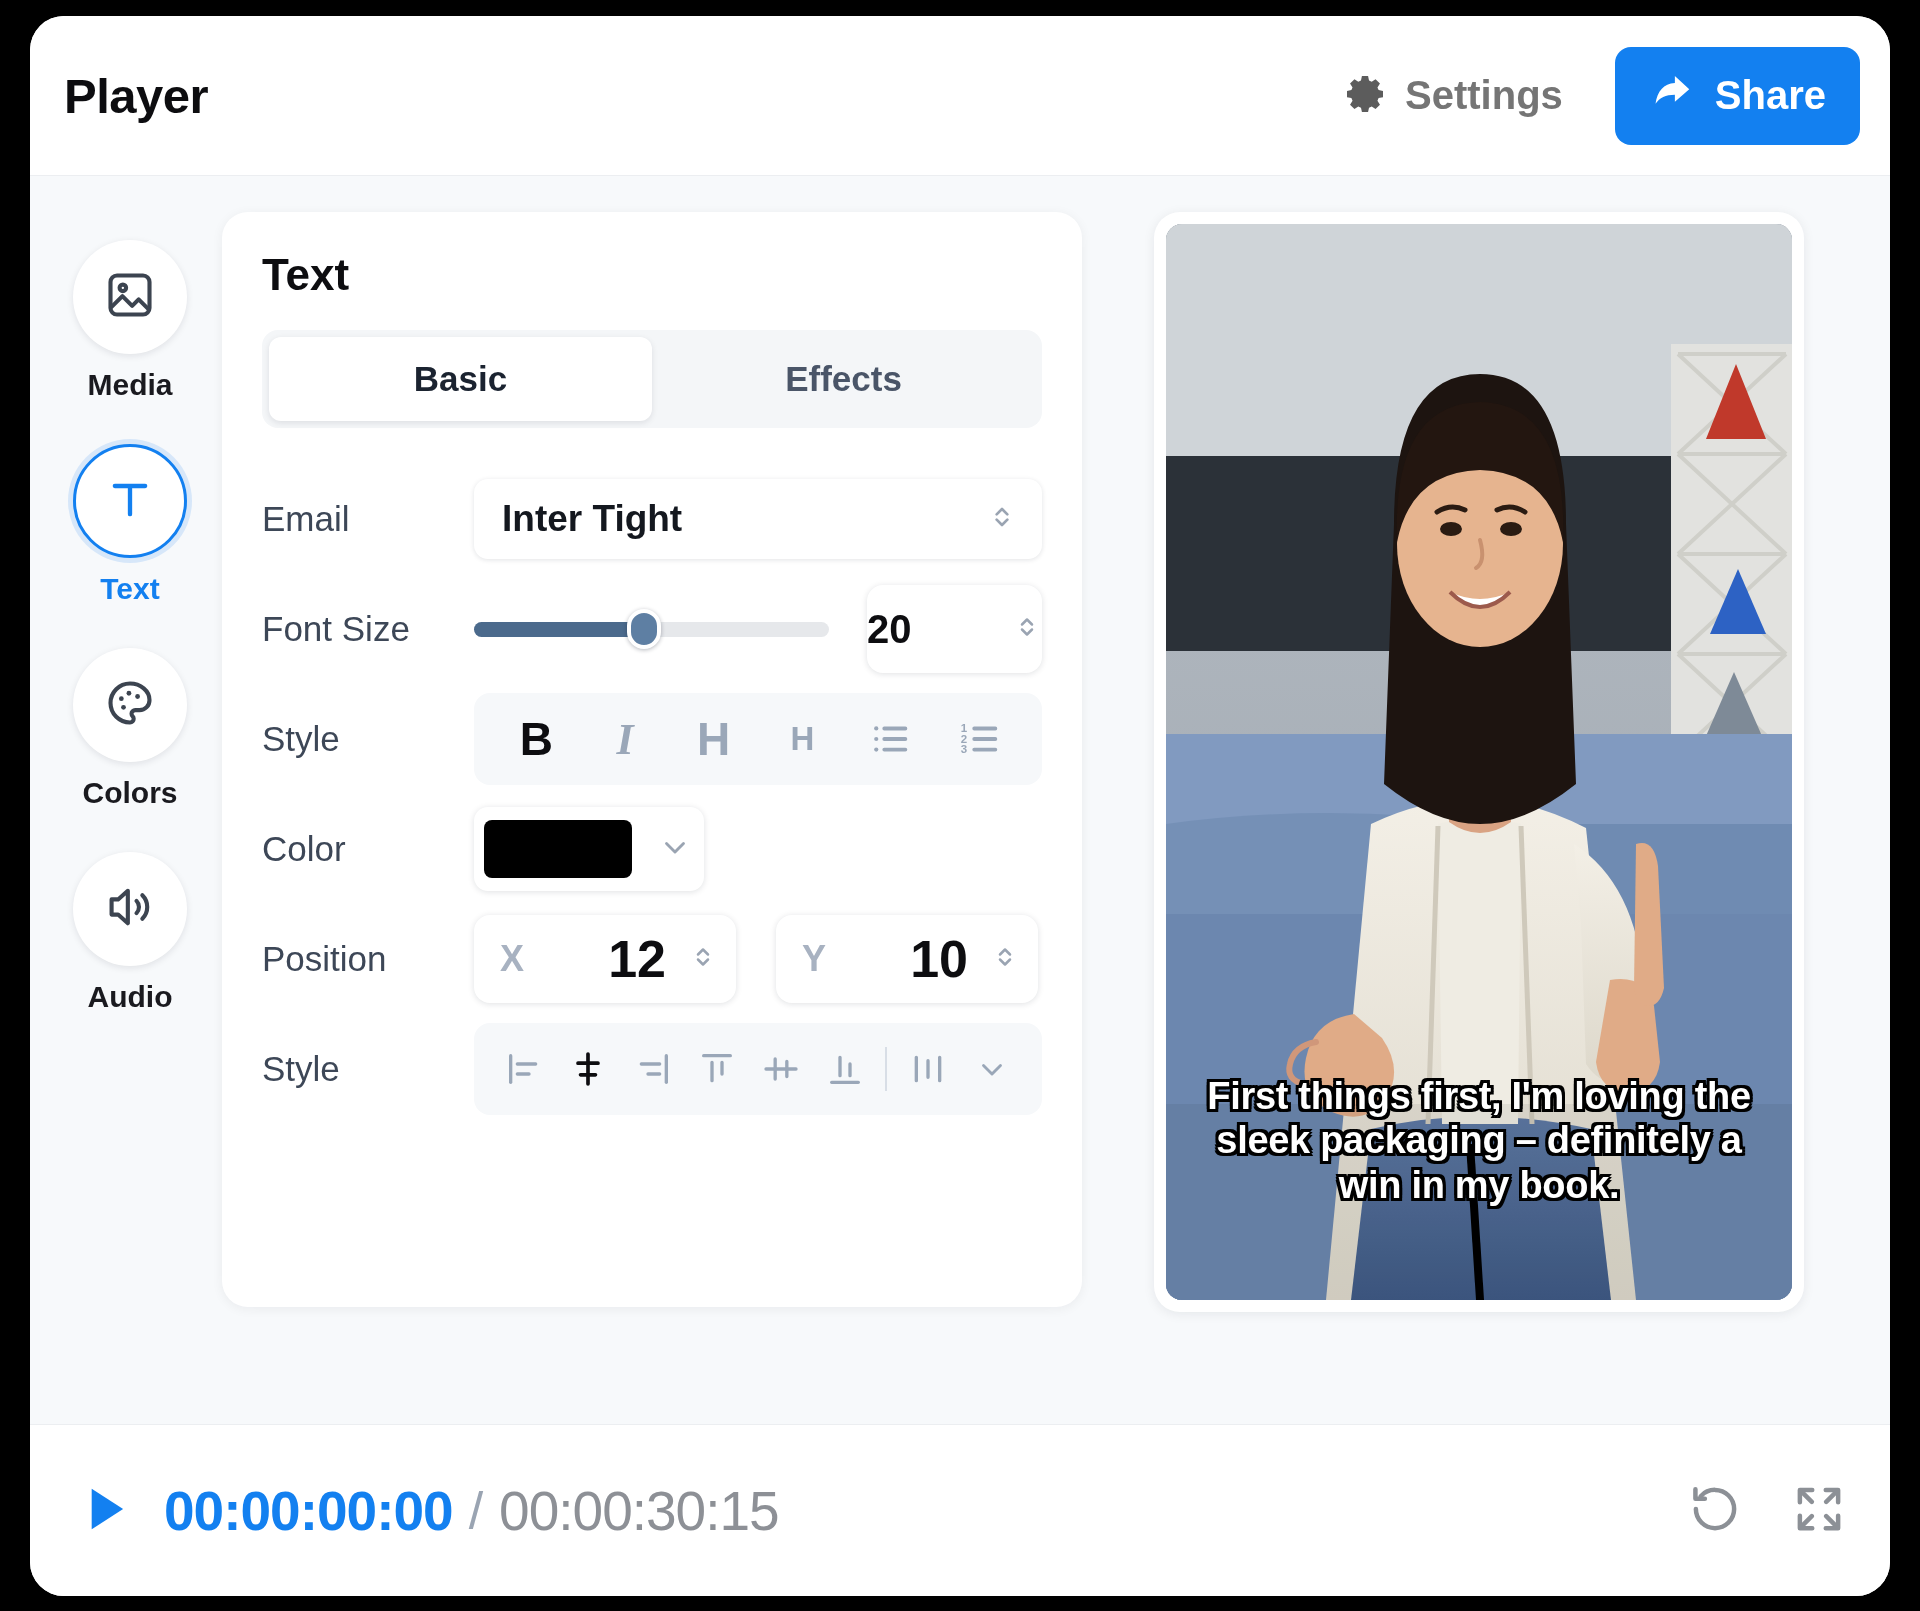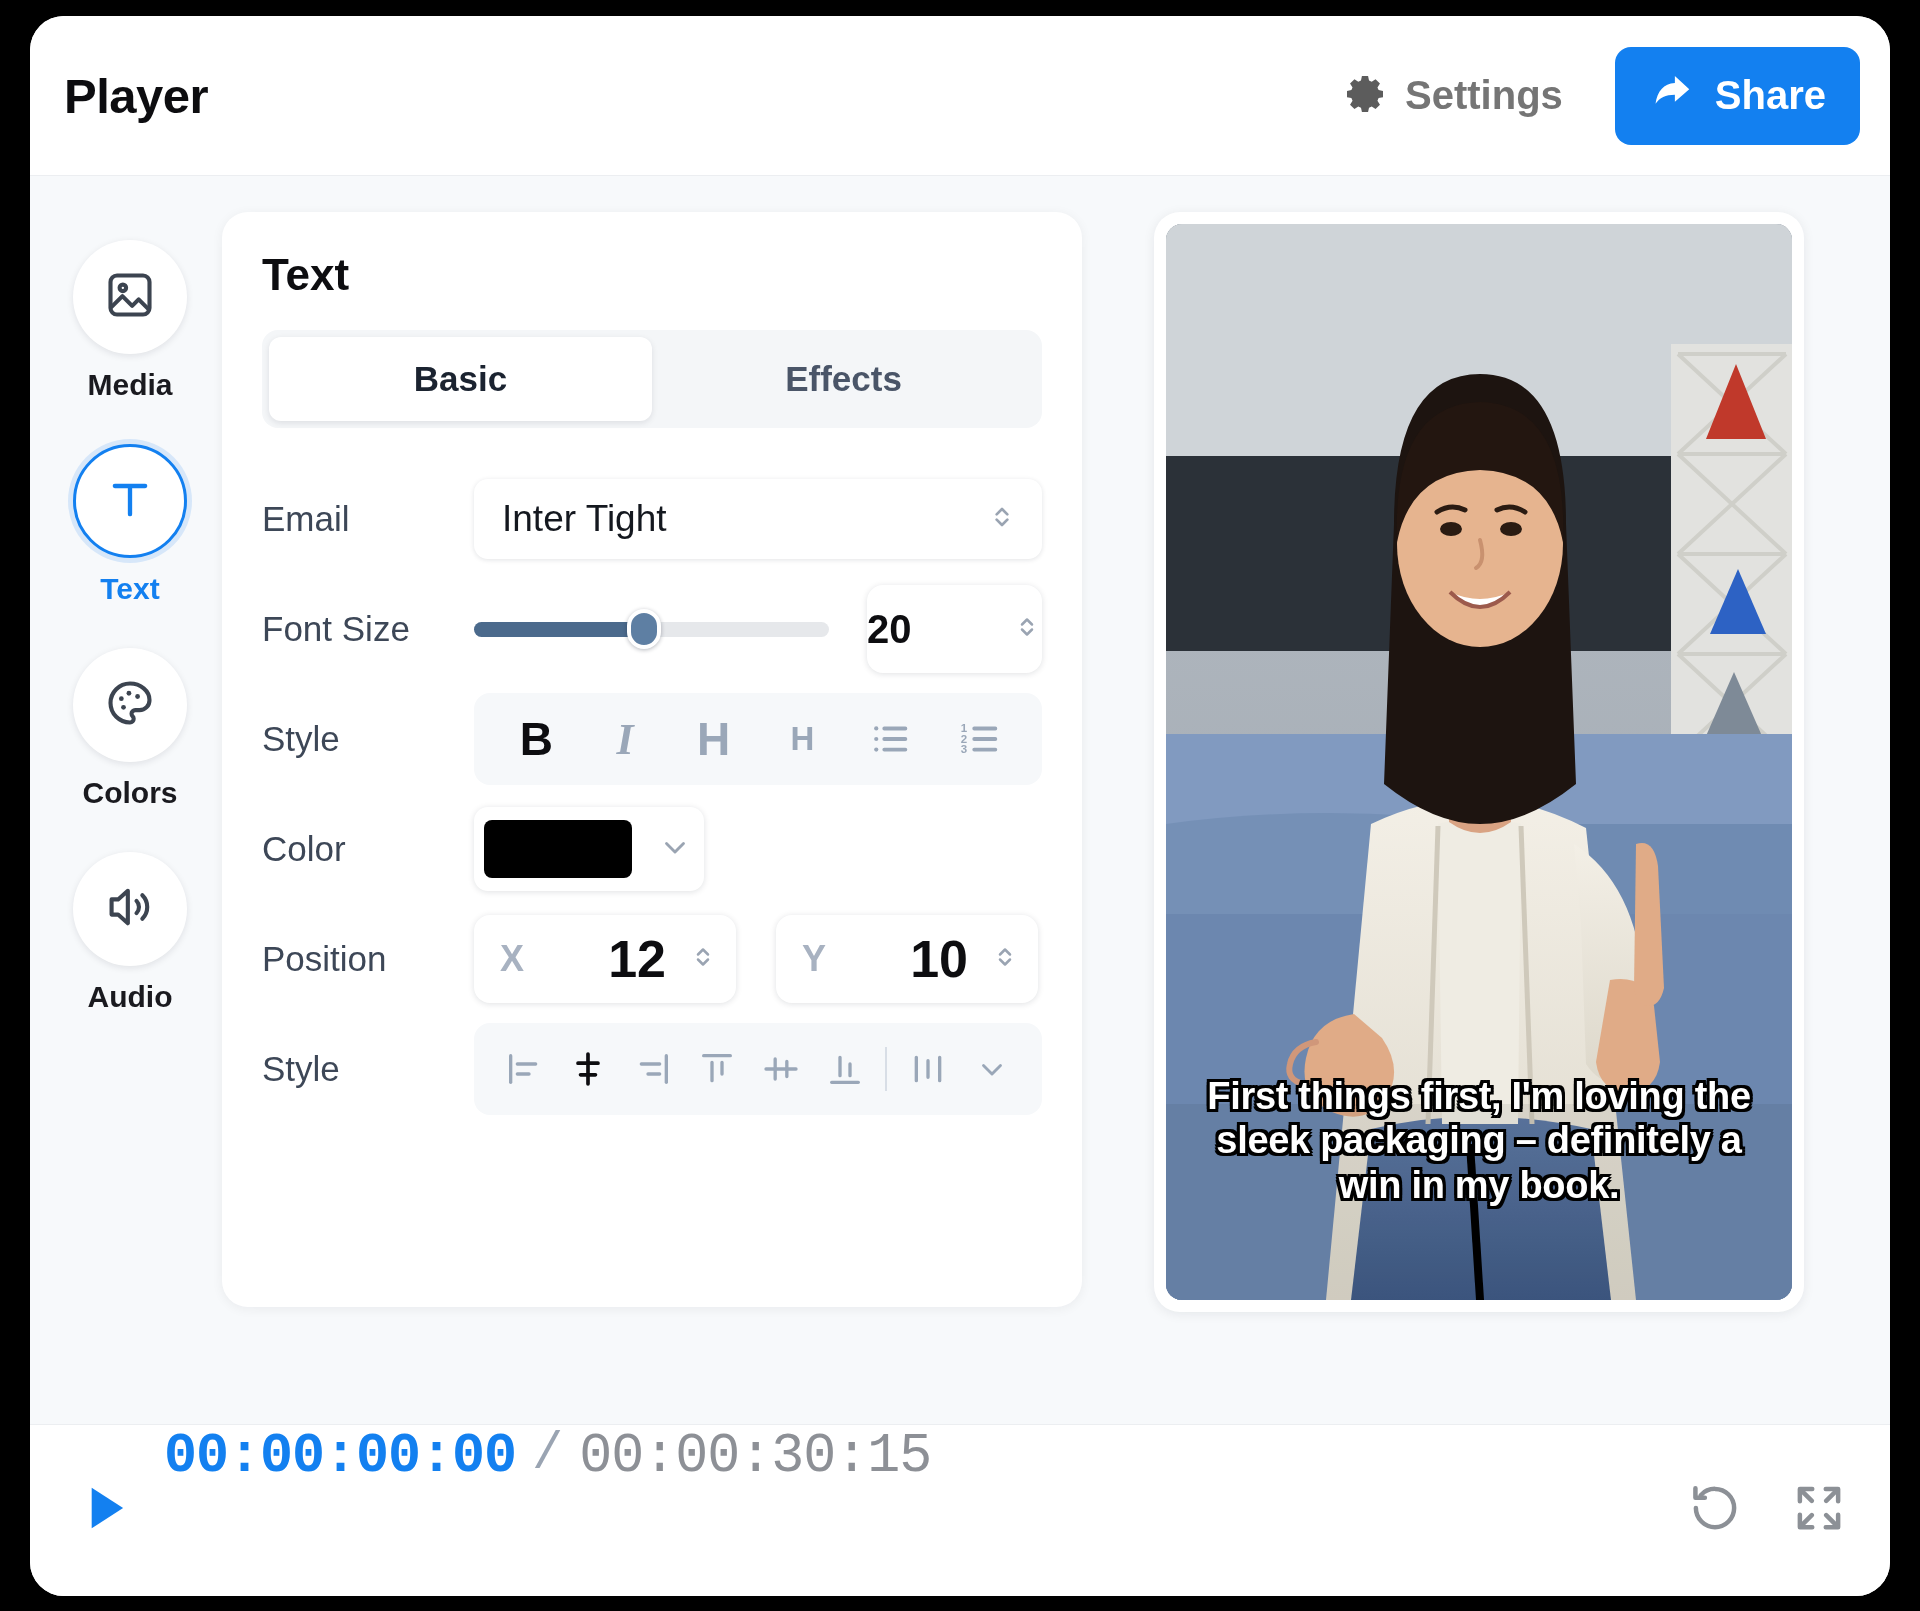--- a/index.html
+++ b/index.html
@@ -172,21 +172,21 @@
     height: 80px;
     background: #ffffff;
     border-radius: 14px;
     box-shadow: 0 1px 5px rgba(16,24,40,0.12);
     display: flex; align-items: center;
     padding: 0 24px 0 28px;
     cursor: pointer;
   }
   .select-value {
     font-size: 37px;
-    font-weight: normal;
+    font-weight: bold;
     color: #14181f;
   }
   .select-caret { margin-left: auto; color: #9aa4b2; }
 
   .slider-wrap {
     flex: 1 1 auto;
     display: flex;
     align-items: center;
     padding-right: 38px;
   }
@@ -322,22 +322,22 @@
       0 -3px 0 #000, 0 3px 0 #000, -3px 0 0 #000, 3px 0 0 #000;
   }
 
   
   .footer {
     flex: 0 0 172px;
     height: 172px;
     background: #ffffff;
     border-top: 1px solid #eceef1;
     display: flex;
+    align-items: center;
     padding: 0 44px 0 46px;
-    font-family: Liberation Mono, monospace;
   }
   .play-btn { cursor: pointer; display: flex; align-items: center; }
   .time-cur {
     font-size: 55px;
     font-weight: bold;
     color: #1380f0;
     margin-left: 30px;
     letter-spacing: -1px;
   }
   .time-sep {

